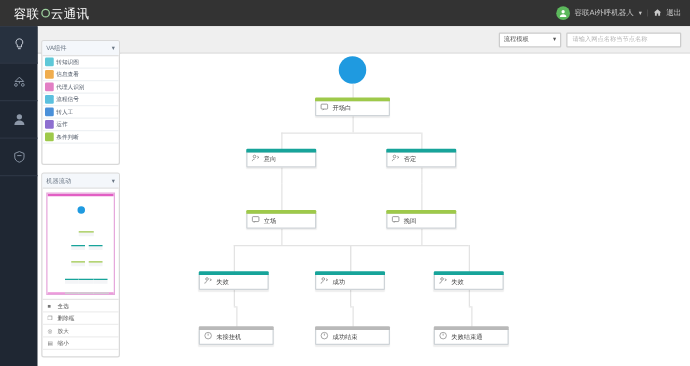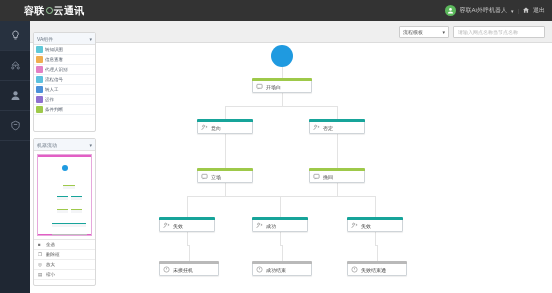--- a/index.html
+++ b/index.html
@@ -10,22 +10,22 @@
     overflow: hidden;
   }
   #app { position: relative; width: 552px; height: 293px; background:#fff; }
 
   
   .topbar {
     position:absolute; left:0; top:0; width:552px; height:21px;
     background:#333333; display:flex; align-items:center;
   }
   .logo {
-    color:#ffffff; font-size:10px; font-weight:bold;
-    padding-left:24px; letter-spacing:.3px; white-space:nowrap;
+    color:#ffffff; font-size:10px; font-weight:normal;
+    padding-left:11px; letter-spacing:.3px; white-space:nowrap;
     display:flex; align-items:center; gap:1px;
   }
   .logo-mark {
     display:inline-block; width:7px; height:7px; border-radius:50%;
     border:1px solid #9fd3a0; position:relative; top:0px;
   }
   .topbar-right {
     margin-left:auto; display:flex; align-items:center;
     gap:4px; padding-right:7px; color:#c9c9c9; font-size:6px;
     white-space:nowrap;

